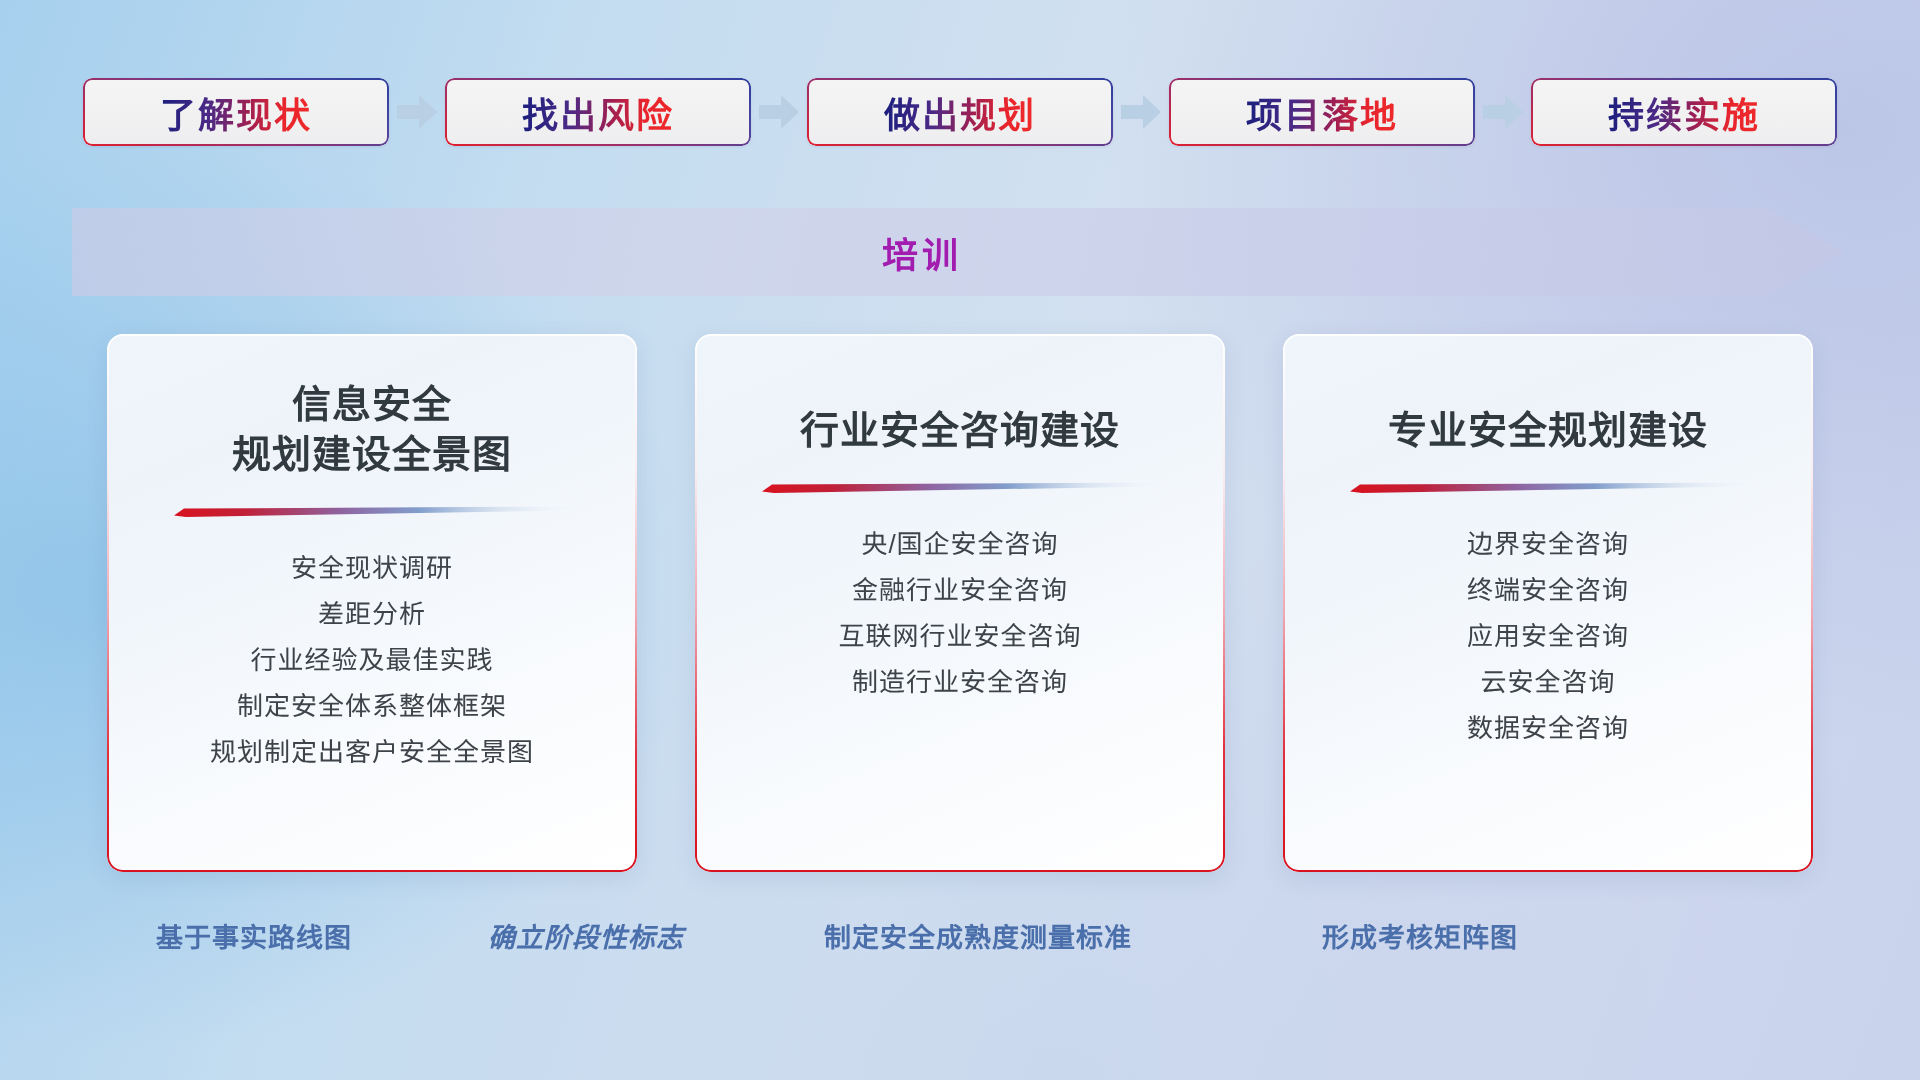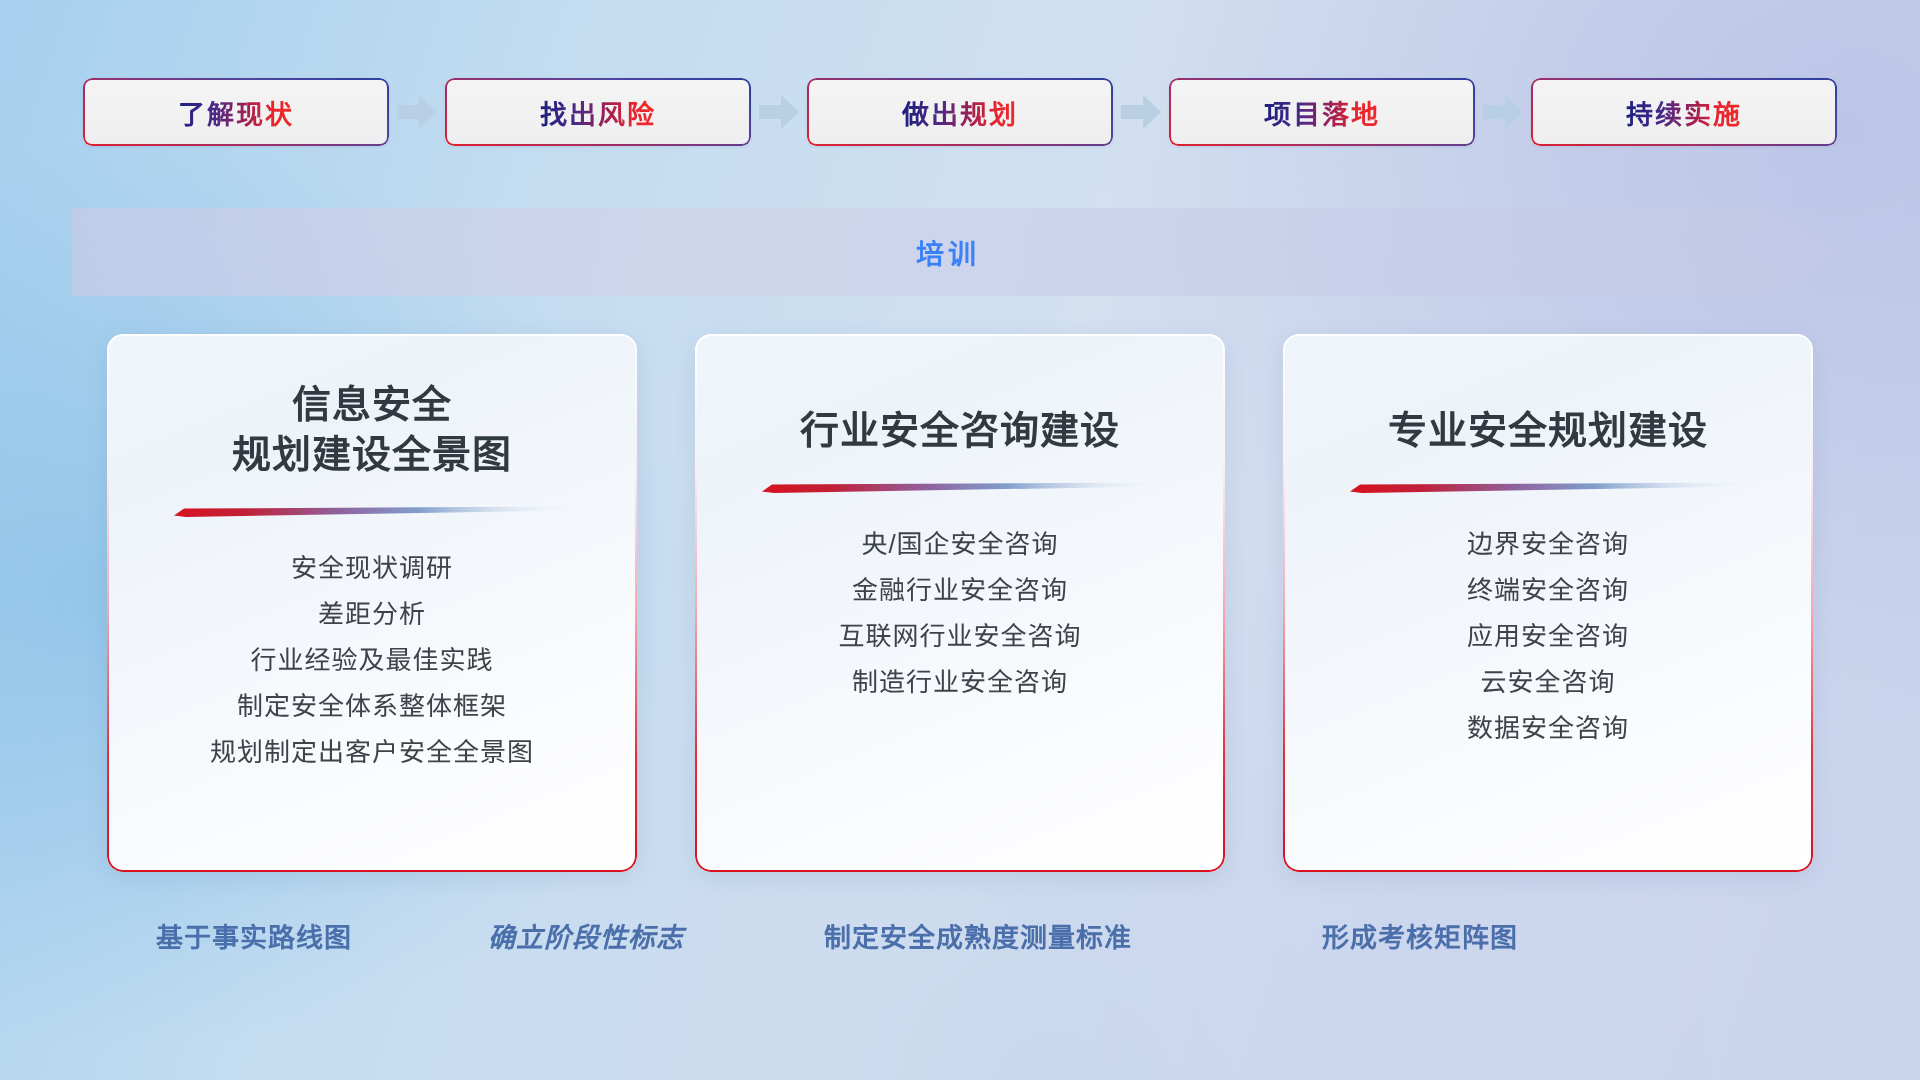--- a/index.html
+++ b/index.html
@@ -58,21 +58,21 @@
     padding: 2px;
     background: linear-gradient(200deg, #2f3f9e 0%, #4a45a0 28%, #9b2f6a 62%, #e02030 100%);
     -webkit-mask: linear-gradient(#000 0 0) content-box, linear-gradient(#000 0 0);
     -webkit-mask-composite: xor;
             mask: linear-gradient(#000 0 0) content-box, linear-gradient(#000 0 0);
             mask-composite: exclude;
     pointer-events: none;
   }
   .step-label {
     position: relative;
-    font-size: 27px;
+    font-size: 36px;
     font-weight: bold;
     letter-spacing: 2px;
     background: linear-gradient(92deg, #1b1f7e 0%, #4b2a86 32%, #9e1f53 58%, #e8252d 80%, #ef2a2a 100%);
     -webkit-background-clip: text;
             background-clip: text;
     -webkit-text-fill-color: transparent;
     color: #d01f2c;
     white-space: nowrap;
   }
   .step-arrow {
@@ -101,25 +101,24 @@
   }
   .banner-title {
     position: absolute;
     left: 0;
     top: 0;
     width: 1700px;
     height: 88px;
     display: flex;
     align-items: center;
     justify-content: center;
-    font-size: 28px;
+    font-size: 36px;
     font-weight: bold;
-    color: #3b82f6;
+    color: #a21caf;
     letter-spacing: 4px;
-    padding-left: 26px;
   }
 
   
   .cards {
     position: absolute;
     left: 0;
     top: 334px;
     width: 1920px;
     height: 540px;
     display: flex;

